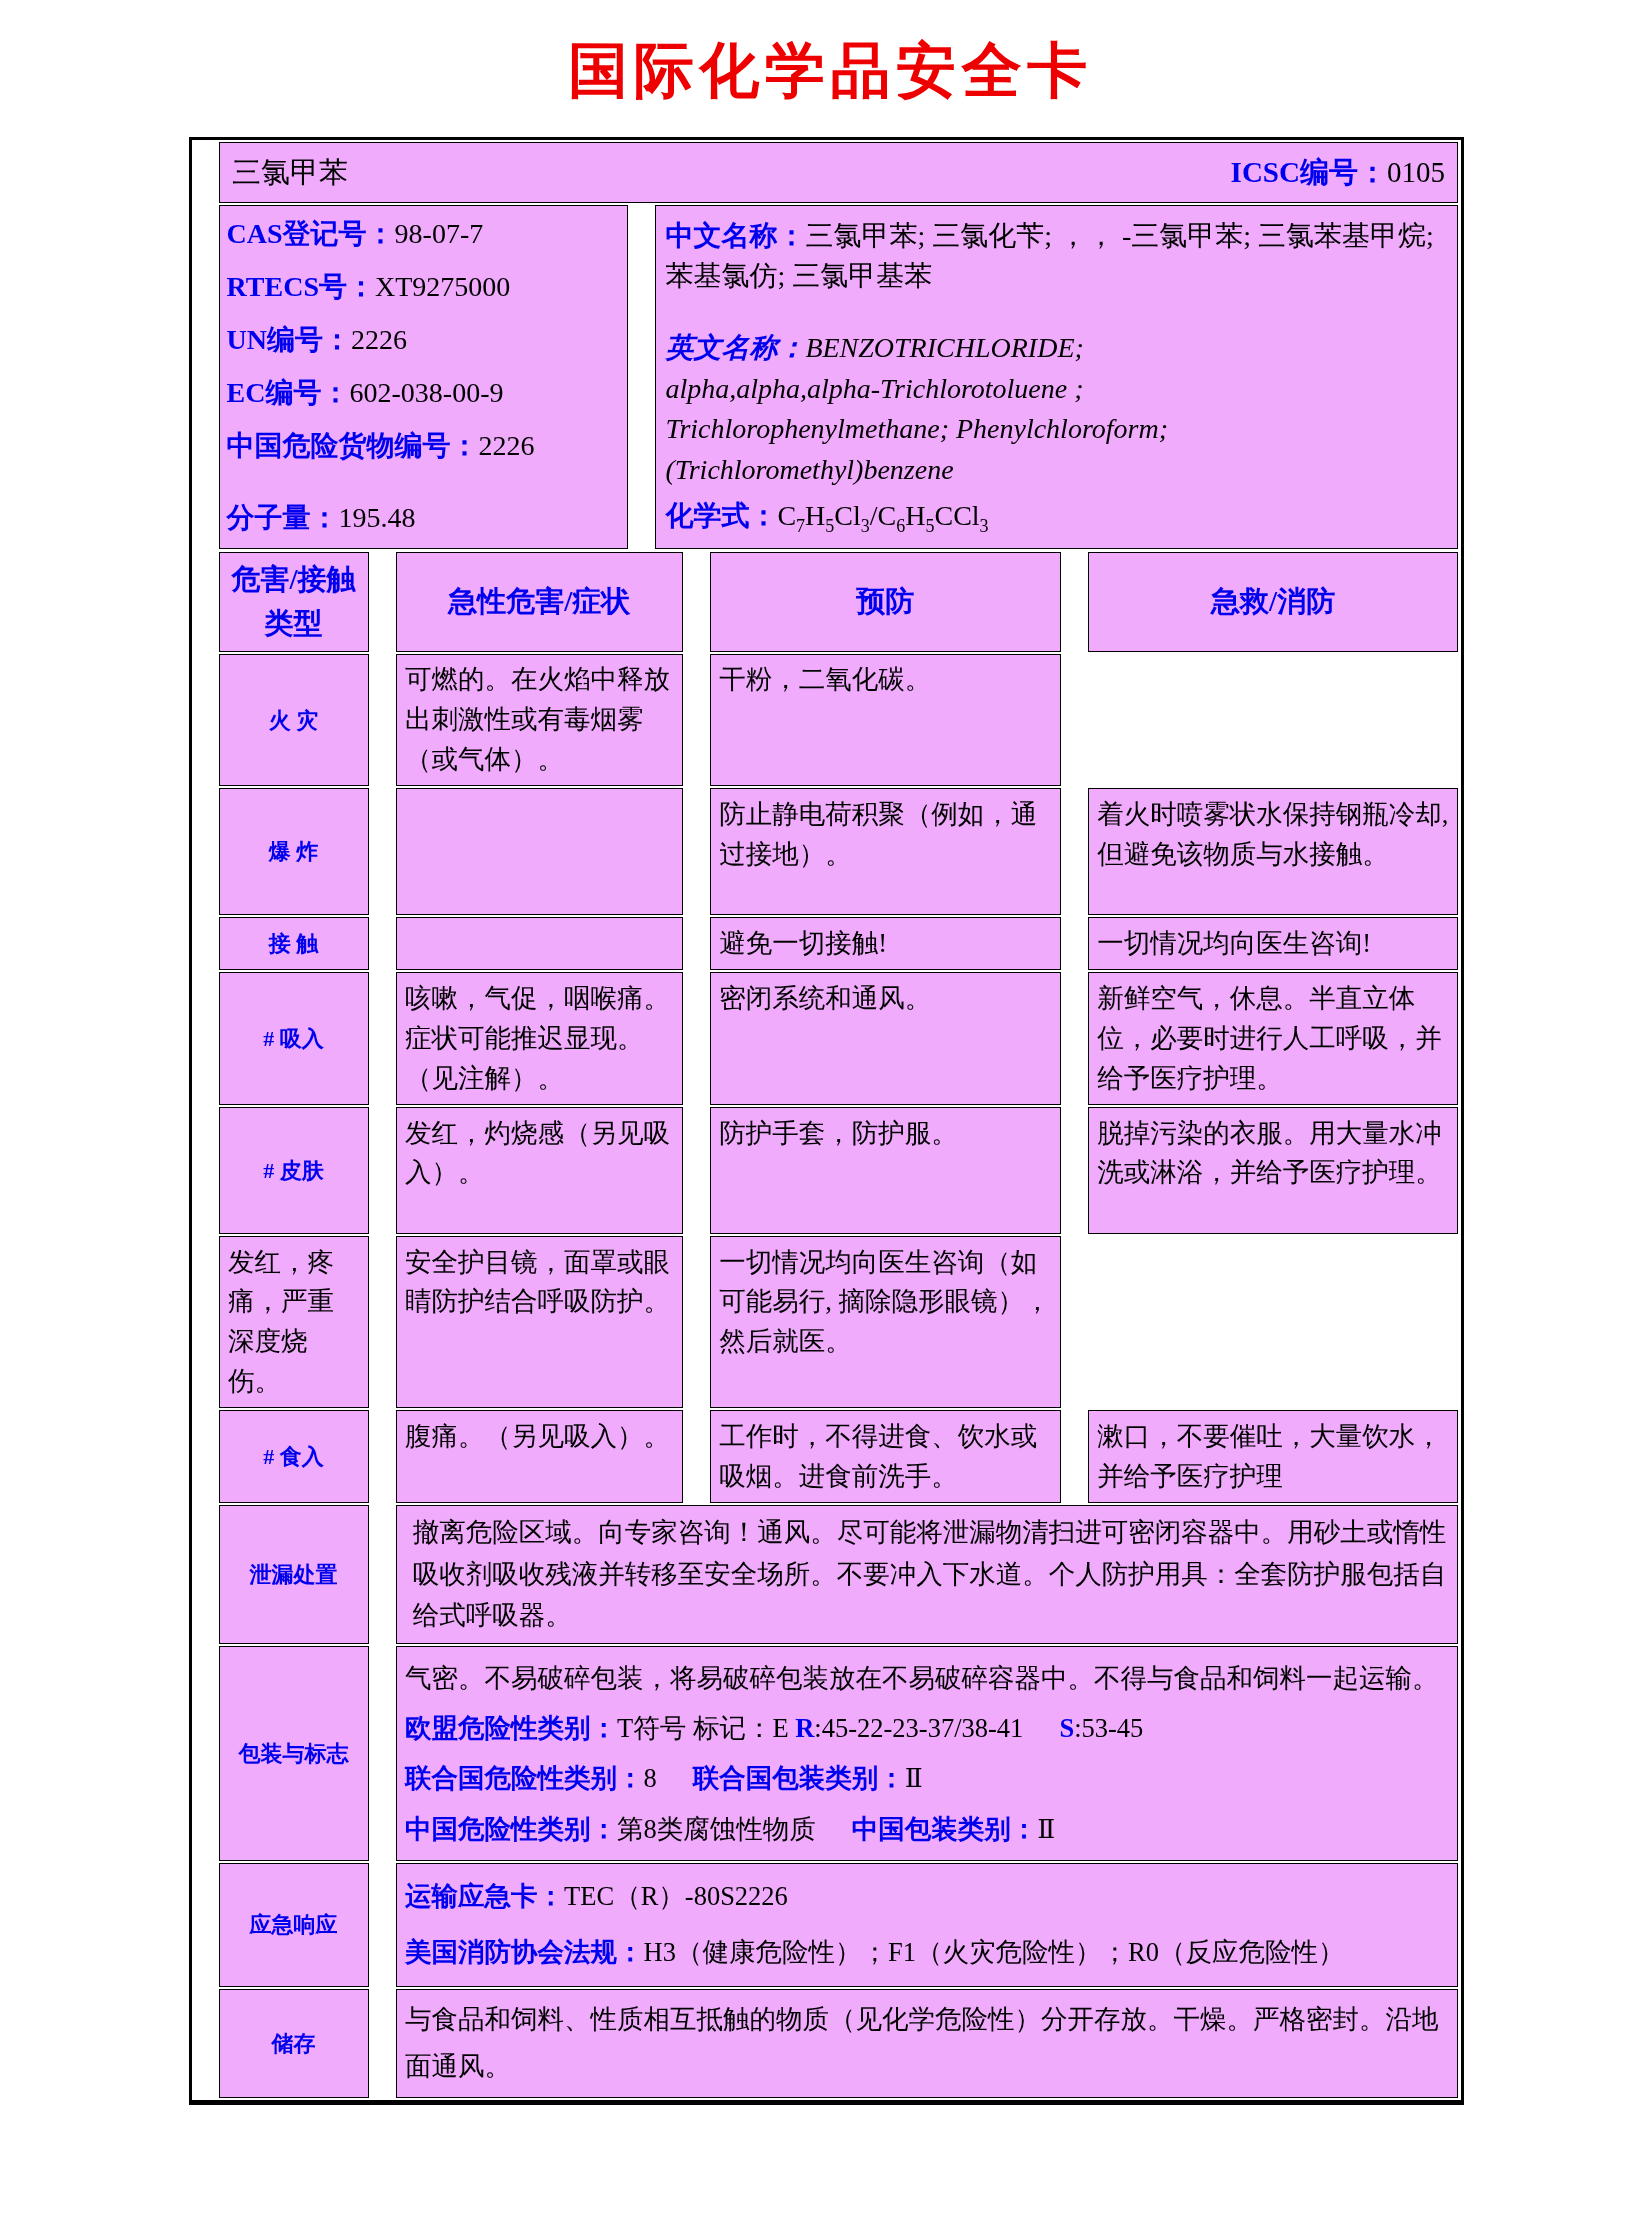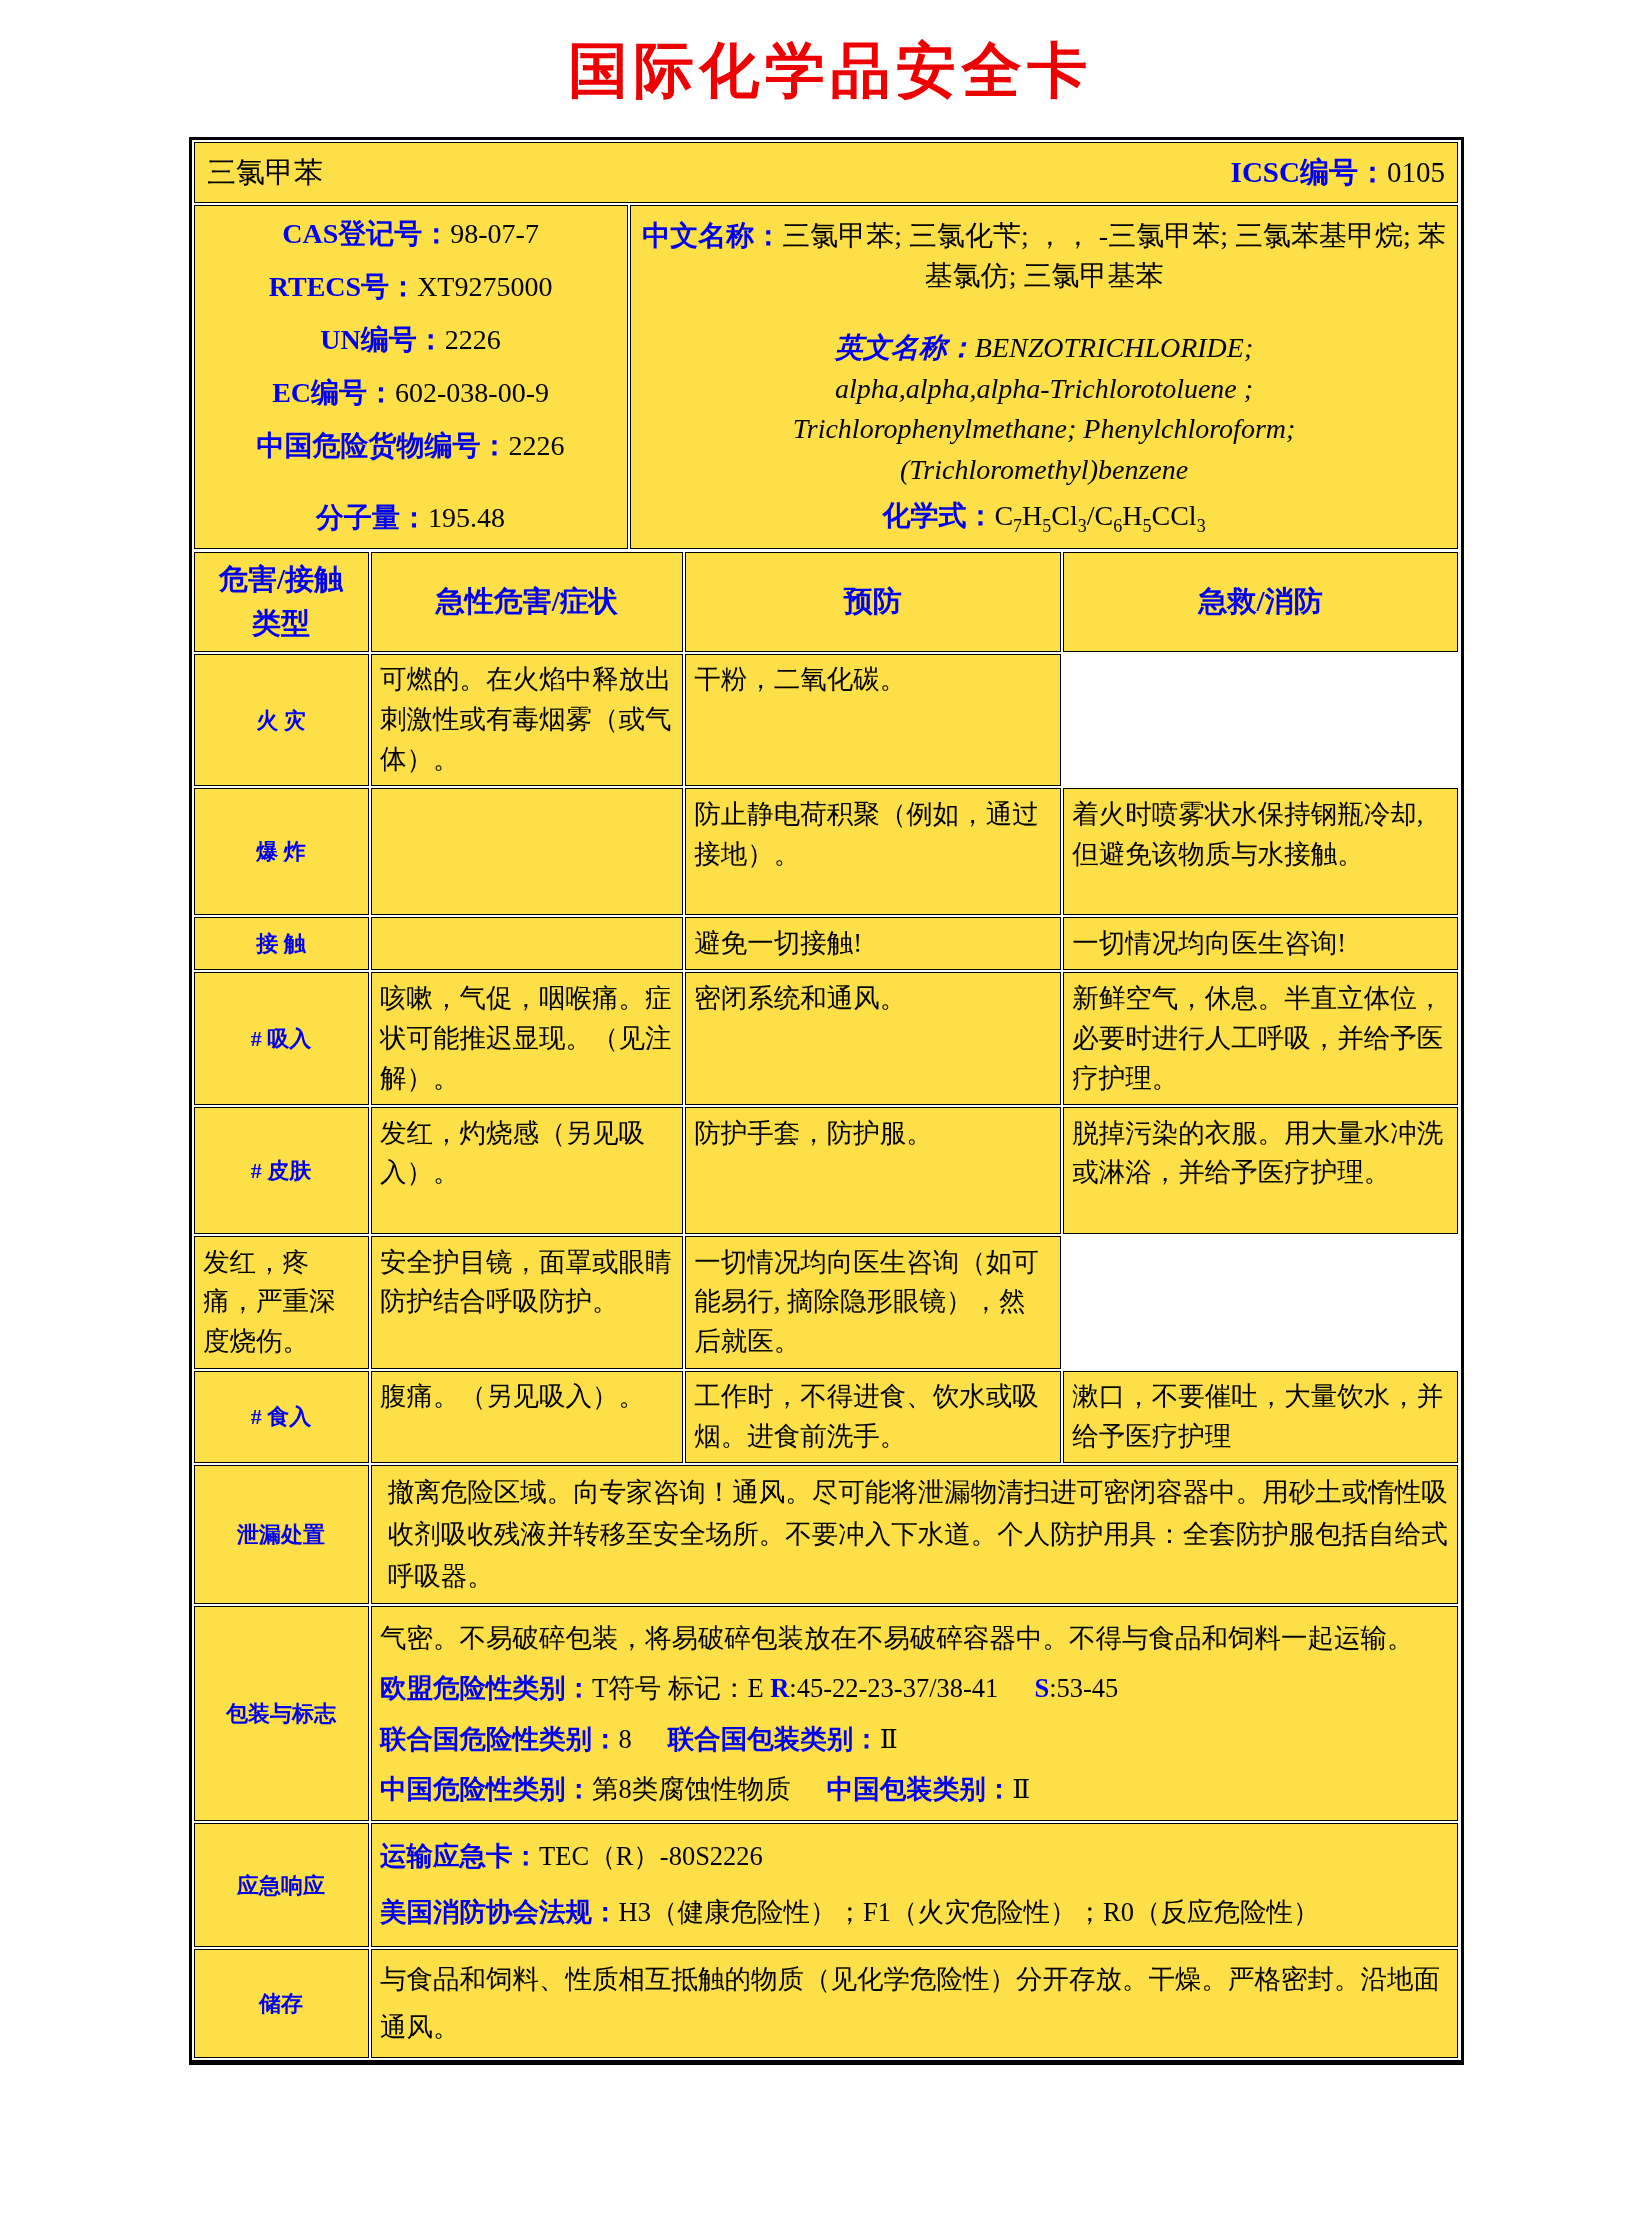--- a/index.html
+++ b/index.html
@@ -28,30 +28,31 @@
     border-bottom-width:5.6px;
     padding:2.1px;
     box-sizing:border-box;
     display:flex;
     flex-direction:column;
     gap:2.1px;
     background:#fff;
   }
   .row{display:grid;gap:2.1px;}
   .strip-row{grid-template-columns:1fr;}
-  .info-row{grid-template-columns:434px 1fr;text-align:center;}
+  .info-row{grid-template-columns:434px 1fr;}
   .grid4{grid-template-columns:175px 312px 376px 1fr;}
   .grid2{grid-template-columns:175px 1fr;}
   .cell{
     border:1.4px solid #000;
-    background:#fde047;
+    background:#f0abfc;
     box-sizing:border-box;
     padding:5.6px 8.4px;
     font-size:26.5px;
     line-height:1.5;
+    margin-left:25px;
   }
   .lbl{color:var(--blue);font-weight:bold;}
   .strip{
     display:flex;justify-content:space-between;align-items:center;
     min-height:61px;font-size:29px;padding:5.6px 12.5px;
   }
   .typ{
     display:flex;align-items:center;justify-content:center;
     color:var(--blue);font-weight:bold;font-size:22px;text-align:center;
     padding:5.6px 2.8px;

